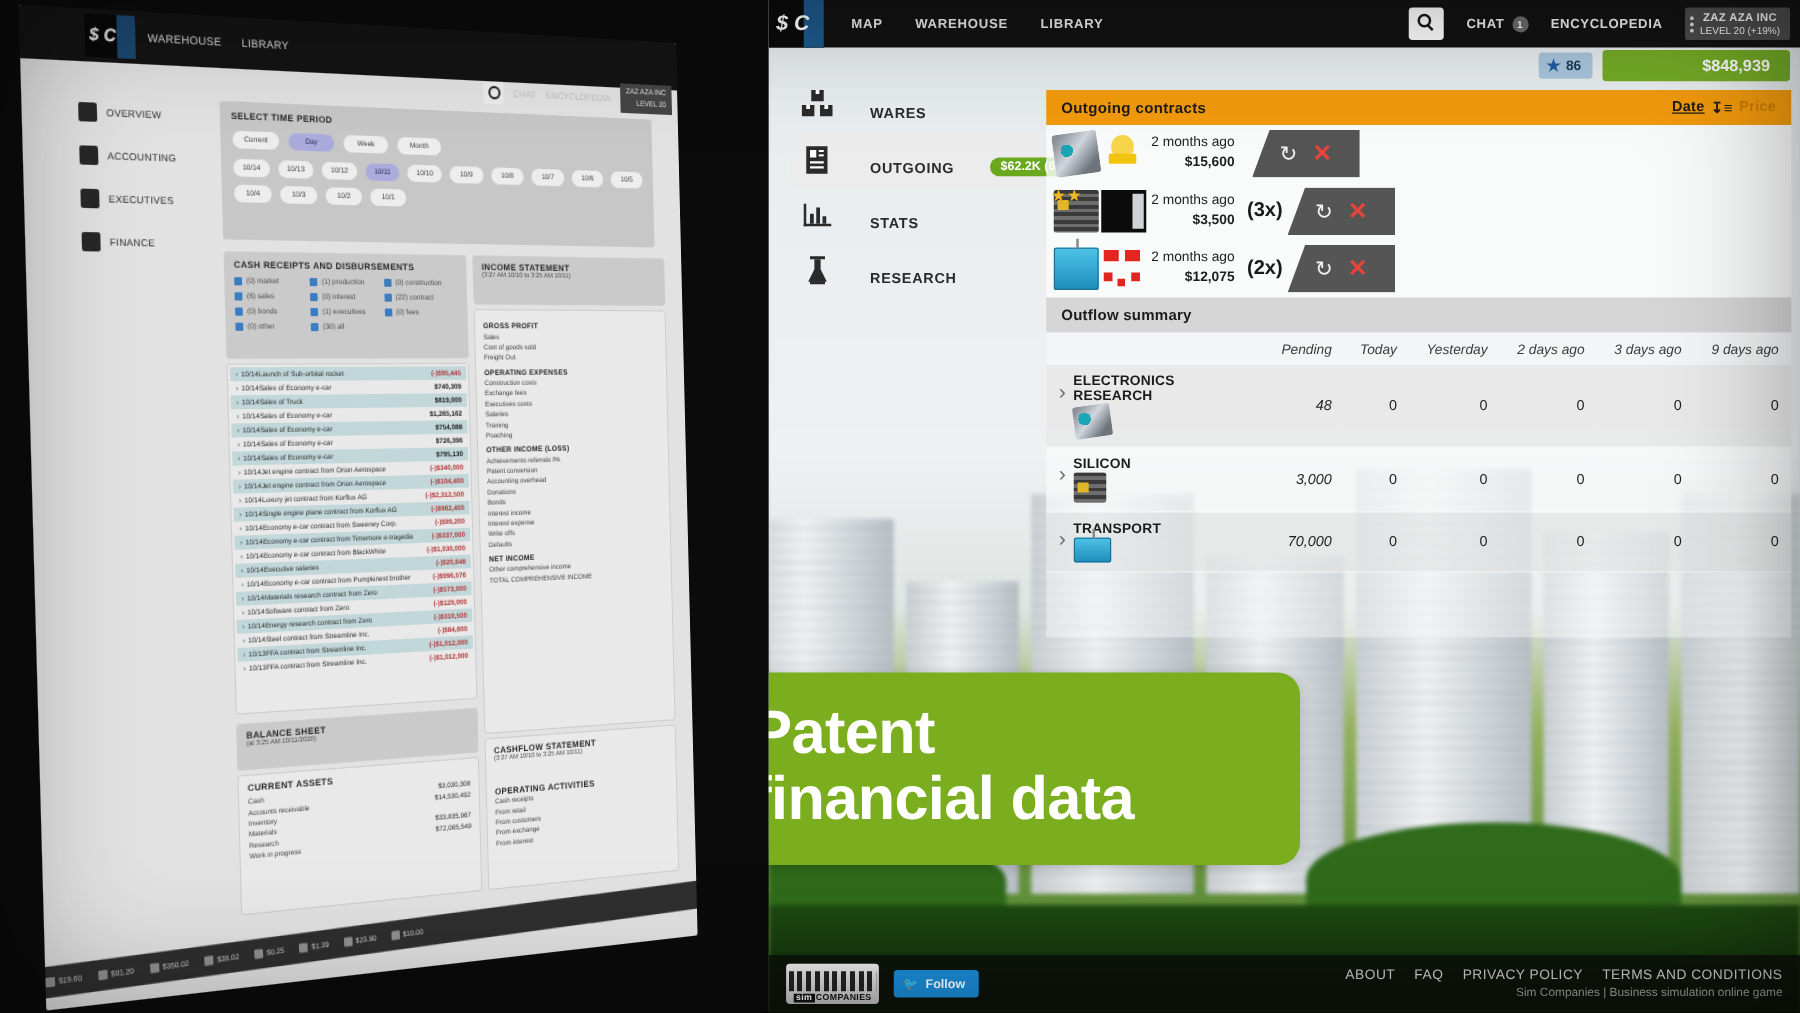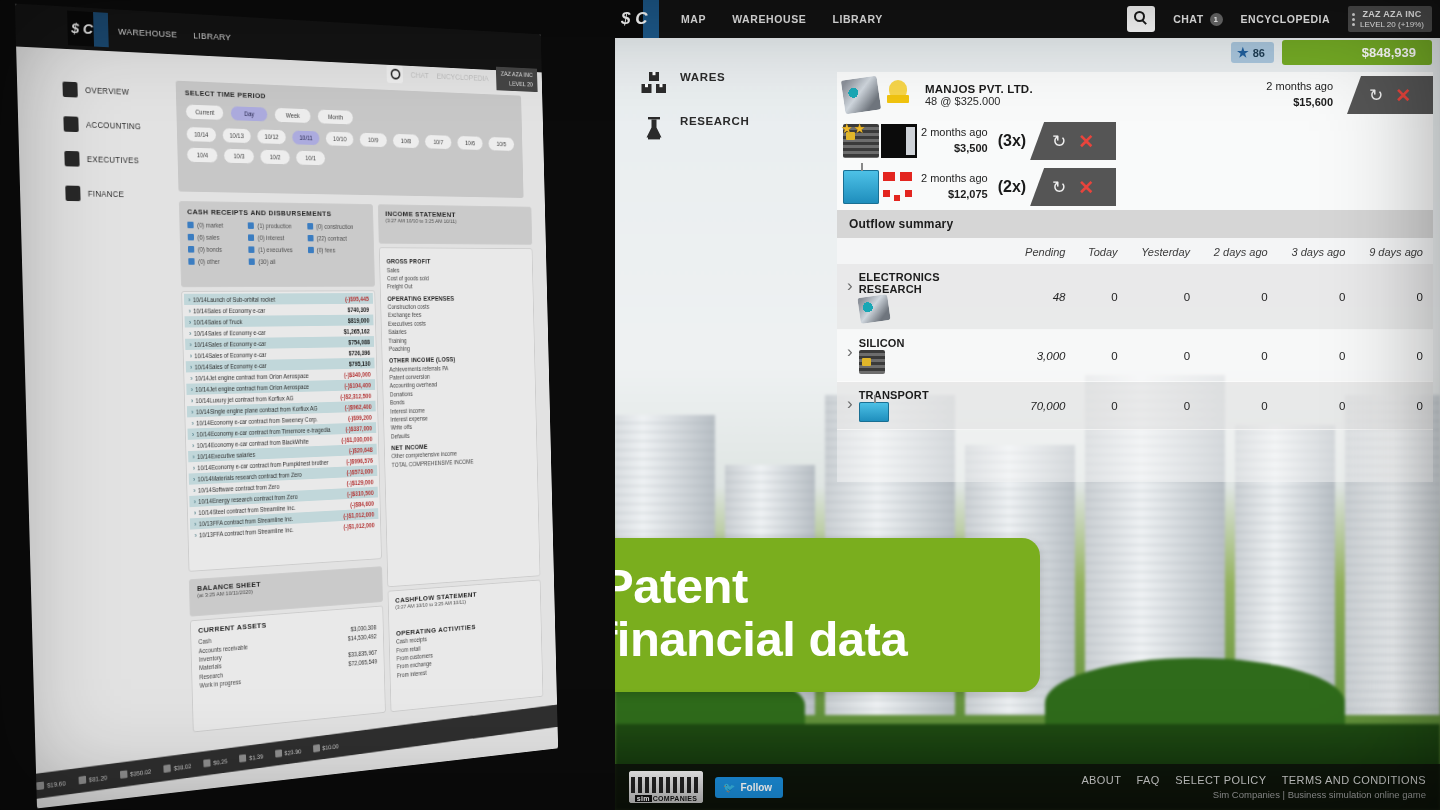--- a/index.html
+++ b/index.html
@@ -122,21 +122,21 @@
 
   .statusrow { position:absolute; right:8px; top:40px; display:flex; align-items:center; gap:8px; z-index:28;}
   .starbadge { background:#a9c6dd; border-radius:3px; padding:4px 9px 4px 6px; display:flex; align-items:center; gap:4px;
                color:#1c3b52; font-weight:bold; font-size:11px;}
   .star { color:#1f5f9e; font-size:13px; line-height:1;}
   .moneybadge { background:#74ab25; border-radius:3px; color:#fff; font-weight:bold; font-size:13px; padding:5px 16px; min-width:150px; text-align:right;}
 
   .side {
     position:absolute; left:18px; top:62px; width:200px; z-index:20;
   }
-  .side-item { display:flex; align-items:flex-start; gap:13px; padding:9px 8px; border-radius:3px; cursor:pointer; }
+  .side-item { display:flex; align-items:flex-end; gap:29px; padding:9px 8px; border-radius:3px; cursor:pointer; }
   .side-item.active { background:rgba(235,235,235,.92); }
   .side-label { font-size:11.5px; color:#2b2b2b; font-weight:bold; letter-spacing:.6px; }
   .side-ico { width:26px; height:26px; flex:none; position:relative;}
   .side-pill { margin-left:auto; background:#6aa81f; color:#fff; font-size:10px; font-weight:bold;
                border-radius:10px; padding:2px 8px; white-space:nowrap; }
 
   .main { position:absolute; left:222px; top:72px; width:596px; z-index:20; }
 
   .sec-head { background:#f29a0c; color:#1c1c1c; font-weight:bold; font-size:12px;
               padding:7px 12px; display:flex; align-items:center; letter-spacing:.3px;}
@@ -701,48 +701,78 @@
             <rect x="0.5" y="13" width="10" height="9" fill="#2b2b2b"></rect>
               <rect x="4" y="13" width="3" height="3.2" fill="#fff"></rect>
             <rect x="15" y="13" width="10" height="9" fill="#2b2b2b"></rect>
               <rect x="18.5" y="13" width="3" height="3.2" fill="#fff"></rect>
           </svg>
         </span>
         <span class="side-label">WARES</span>
       </div>
 
 
-
+      <div class="side-item active">
+        <span class="side-ico">
+          <svg viewBox="0 0 26 26" width="26" height="26">
+            <rect x="4" y="2" width="17" height="22" fill="#2b2b2b"></rect>
+            <rect x="7" y="5" width="5" height="6" fill="#fff"></rect>
+            <rect x="14" y="5" width="4" height="1.6" fill="#fff"></rect>
+              <rect x="14" y="8.5" width="4" height="1.6" fill="#fff"></rect>
+            <rect x="7" y="14" width="11" height="1.8" fill="#fff"></rect>
+              <rect x="7" y="18" width="11" height="1.8" fill="#fff"></rect>
+          </svg>
+        </span>
+        <span class="side-label">OUTGOING</span>
+        <span class="side-pill">$62.2K (6)</span>
+      </div>
+
+      <div class="side-item">
+        <span class="side-ico">
+          <svg viewBox="0 0 26 26" width="26" height="26">
+            <rect x="2" y="4" width="2" height="18" fill="#2b2b2b"></rect>
+              <rect x="2" y="20" width="22" height="2" fill="#2b2b2b"></rect>
+            <rect x="7" y="12" width="3" height="8" fill="#2b2b2b"></rect>
+            <rect x="12" y="7" width="3" height="13" fill="#2b2b2b"></rect>
+            <rect x="17" y="14" width="3" height="6" fill="#2b2b2b"></rect>
+          </svg>
+        </span>
+        <span class="side-label">STATS</span>
+      </div>
 
       <div class="side-item">
         <span class="side-ico">
           <svg viewBox="0 0 26 26" width="26" height="26">
             <rect x="7" y="2" width="12" height="2.4" fill="#2b2b2b"></rect>
             <path d="M10.5 4.4 h5 v8 l5 10 h-15 l5 -10 Z" fill="#2b2b2b"></path>
             <rect x="7" y="22" width="12" height="2.4" fill="#2b2b2b"></rect>
           </svg>
         </span>
         <span class="side-label">RESEARCH</span>
       </div>
     </div>
 
     <div class="main">
 
+      <div class="sec-head">
+        <span>Outgoing contracts</span>
+        <span class="sortwrap">
+          <span class="date">Date</span>
+          <span class="arrow">↧≡</span>
+          <span class="price">Price</span>
+        </span>
+      </div>
 
       <div class="clist" id="contractList">
           <div class="crow">
             <span class="cicons" style="position:relative">
               <span class="ic ic-elec"></span>
               <span class="ic">
                 <span class="ic-bulb" style="position:absolute;left:8px;top:2px;width:18px;height:18px"></span>
               </span>
-            </span>
-            <span class="cinfo">
-              <span class="cname" style="display:block">MANJOS PVT. LTD.</span>
-              <span class="cqty" style="display:block">48 @ $325.000</span>
             </span>
             <span class="cright">
               <span style="display:block">2 months ago</span>
               <span class="amt" style="display:block">$15,600</span>
             </span>
             <span class="cmult"></span>
             <span class="cbtns">
               <span class="redo">↻</span>
               <span class="x">✕</span>
             </span>
@@ -871,21 +901,21 @@
         <div class="txt"><em>sim</em><span>COMPANIES</span></div>
       </div>
       <div class="follow">
         <span>🐦</span>
         <span>Follow</span>
       </div>
       <div class="flinks">
         <div class="r1">
           <a href="#">ABOUT</a>
           <a href="#">FAQ</a>
-          <a href="#">SELECT POLICY</a>
+          <a href="#">PRIVACY POLICY</a>
           <a href="#">TERMS AND CONDITIONS</a>
         </div>
         <div class="r2">Sim Companies | Business simulation online game</div>
       </div>
     </div>
 
   </div>
 
   <div class="vign"></div>
 </div>

